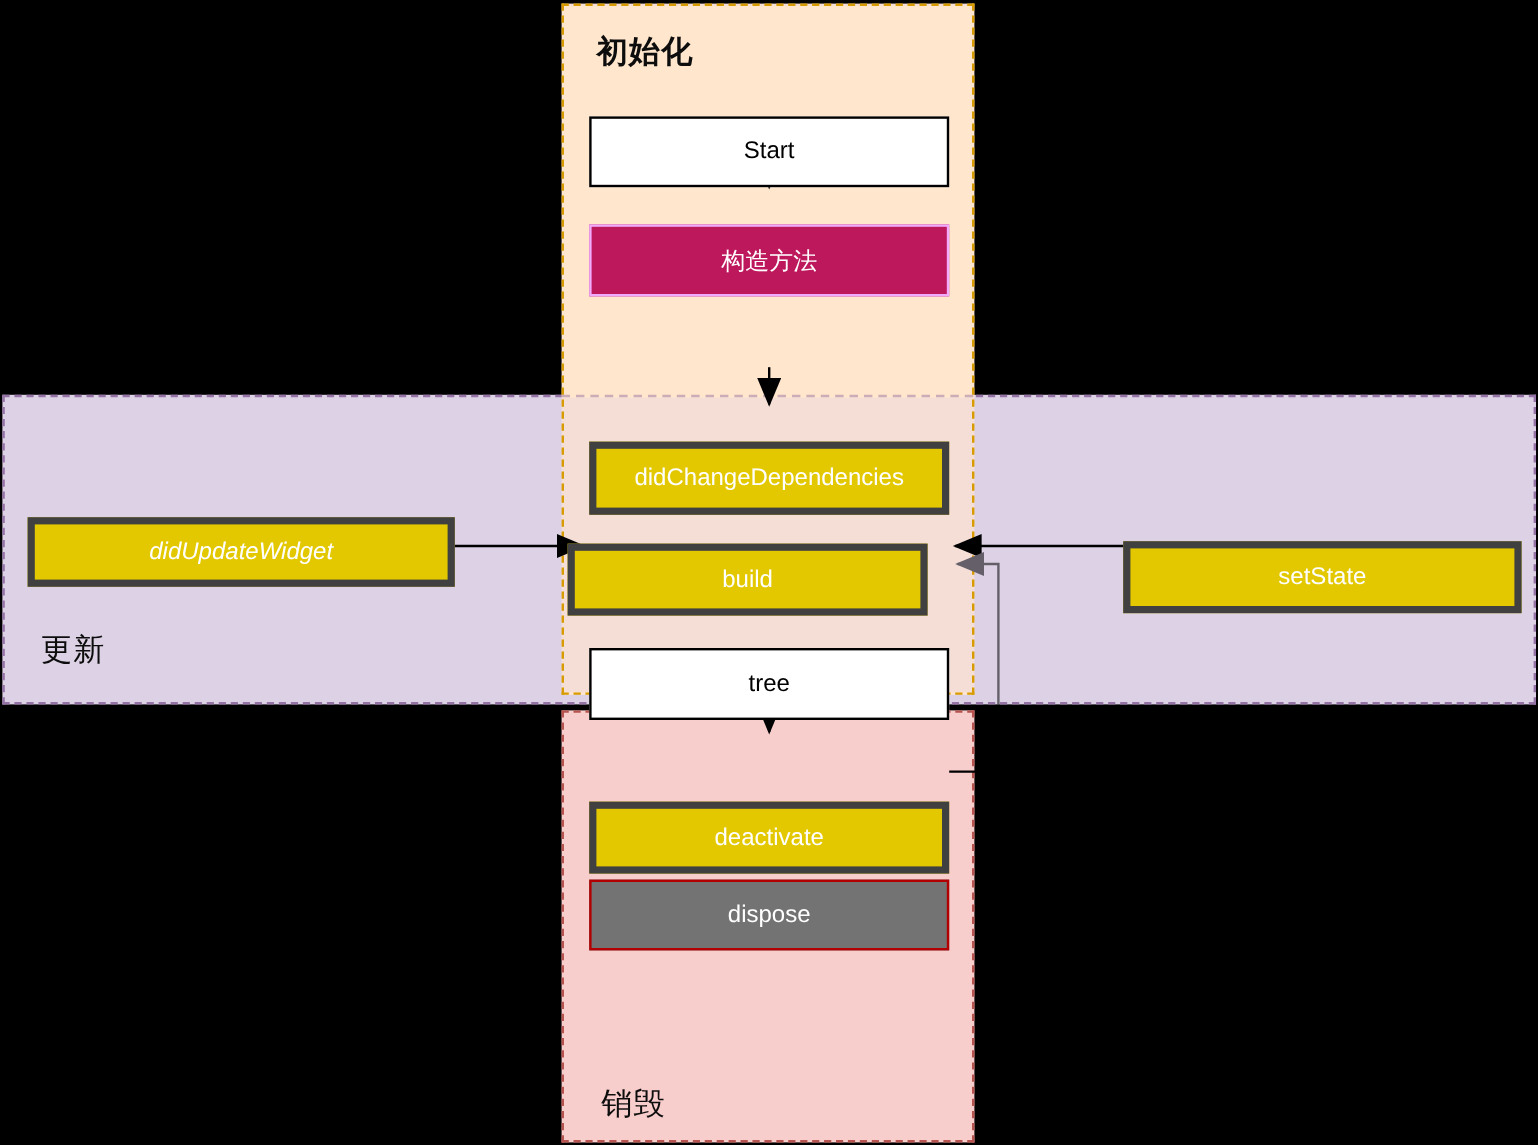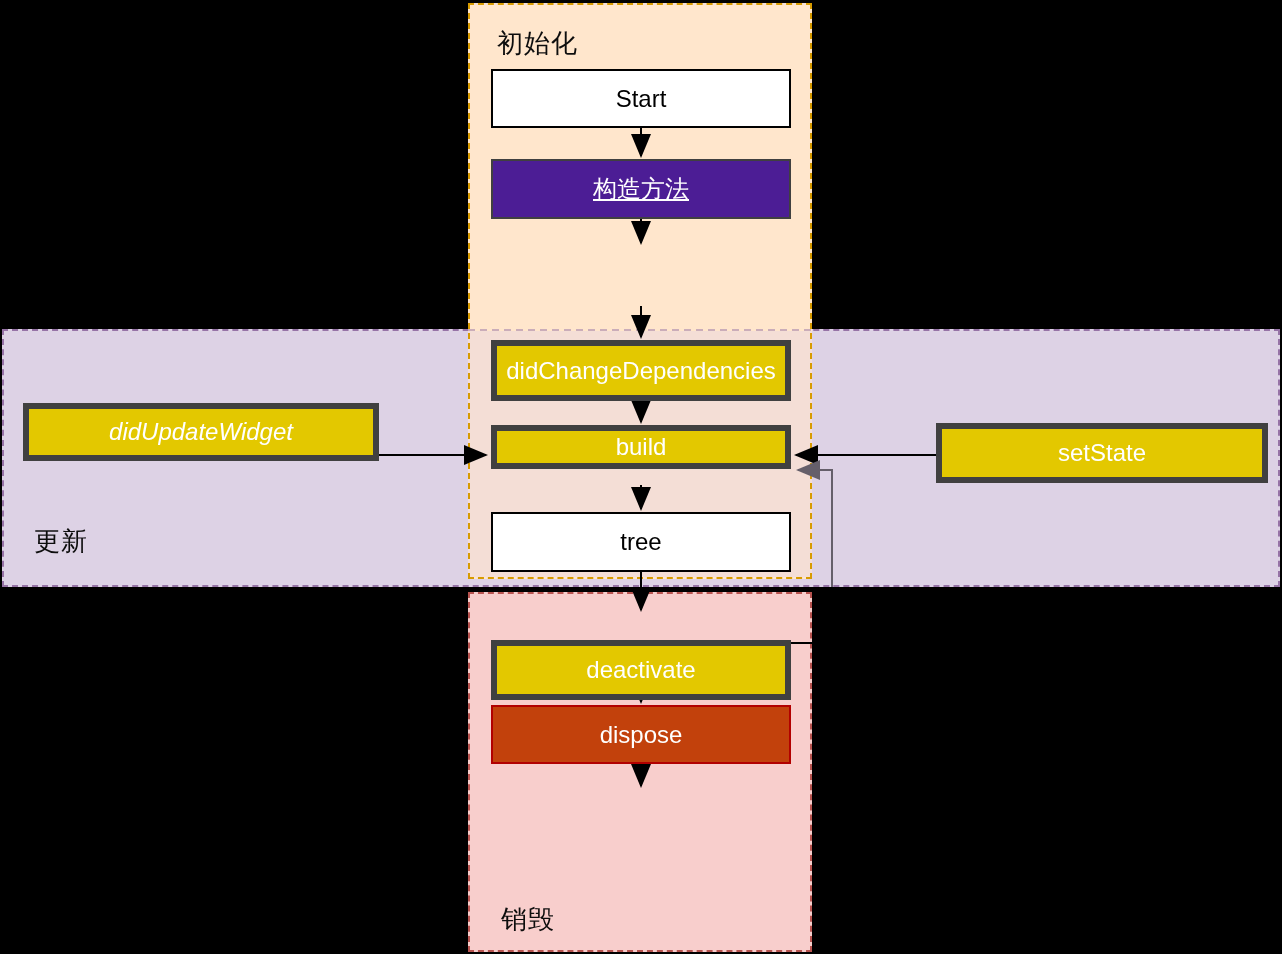--- a/index.html
+++ b/index.html
@@ -25,43 +25,43 @@
     left: 468px; top: 592px; width: 344px; height: 360px;
     background: #f8cecc;
     border: 2px dashed #b85450;
     z-index: 2;
   }
 
   .region-label {
     position: absolute; z-index: 6;
     font-size: 26px; color: #0d0d0d; letter-spacing: 1px;
   }
-  .label-init    { left: 497px; top: 26px;  }
+  .label-init    { left: 497px; top: 26px; font-weight: bold;  }
   .label-update  { left: 34px;  top: 524px; }
   .label-destroy { left: 501px; top: 902px; }
 
   
   #edges { position: absolute; left: 0; top: 0; z-index: 4; pointer-events: none; }
 
   
   .node {
     position: absolute; z-index: 5;
     display: flex; align-items: center; justify-content: center;
-    font-size: 24px; text-align: center;
+    font-size: 20px; text-align: center; margin-top: 28px;
   }
   .node-white  { background: #ffffff; border: 2px solid #000000; color: #000000; }
-  .node-green  { background: #4c1d95; border: 2px solid #404040; color: #ffffff; text-decoration: underline; }
+  .node-green  { background: #be185d; border: 2px solid #f0abfc; color: #ffffff; }
   .node-yellow { background: #e3c800; border: 6px solid #404040; color: #ffffff; }
-  .node-red    { background: #c2410c; border: 2px solid #b20000; color: #ffffff; }
+  .node-red    { background: #737373; border: 2px solid #b20000; color: #ffffff; }
 
   .n-start      { left: 491px; top: 69px;  width: 300px; height: 59px; }
   .n-ctor       { left: 491px; top: 159px; width: 300px; height: 60px; }
   .n-initstate  { left: 491px; top: 246px; width: 300px; height: 60px; }
   .n-dcd        { left: 491px; top: 340px; width: 300px; height: 61px; }
-  .n-build      { left: 491px; top: 425px; width: 300px; height: 44px; }
+  .n-build      { left: 473px; top: 425px; width: 300px; height: 60px; }
   .n-tree       { left: 491px; top: 512px; width: 300px; height: 60px; }
   .n-deactivate { left: 491px; top: 640px; width: 300px; height: 60px; }
   .n-dispose    { left: 491px; top: 705px; width: 300px; height: 59px; }
   .n-end        { left: 491px; top: 789px; width: 300px; height: 59px; }
   .n-duw        { left: 23px;  top: 403px; width: 356px; height: 58px; font-style: italic; }
   .n-setstate   { left: 936px; top: 423px; width: 332px; height: 60px; }
 </style>
 </head>
 <body>
 

